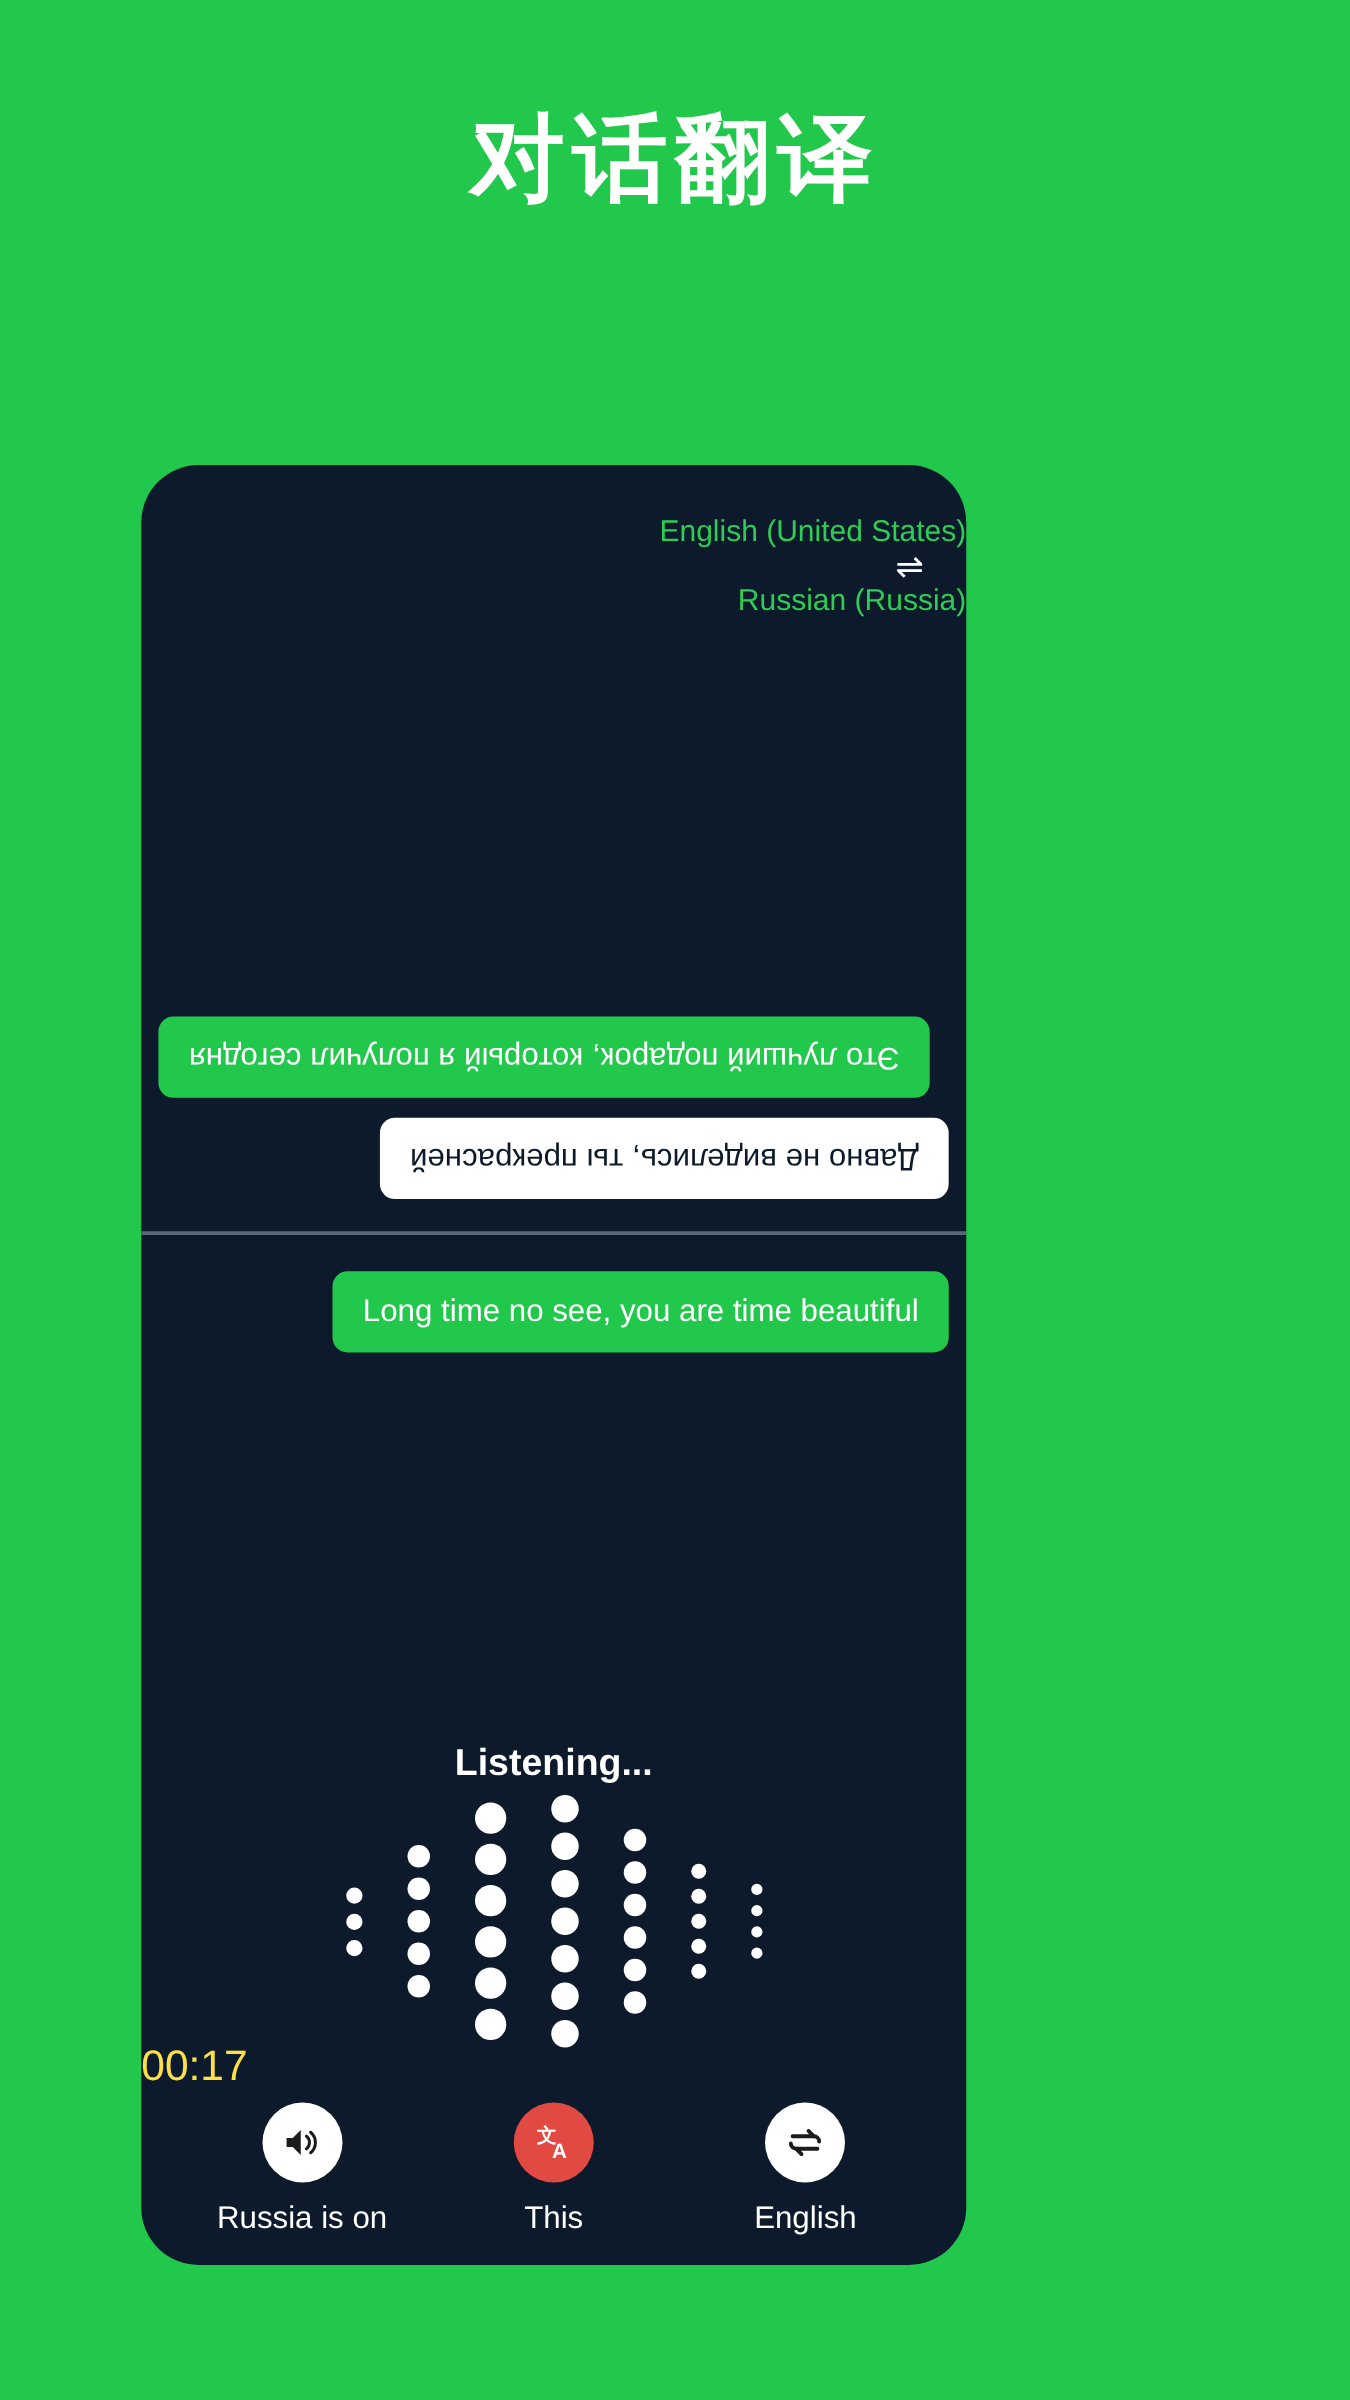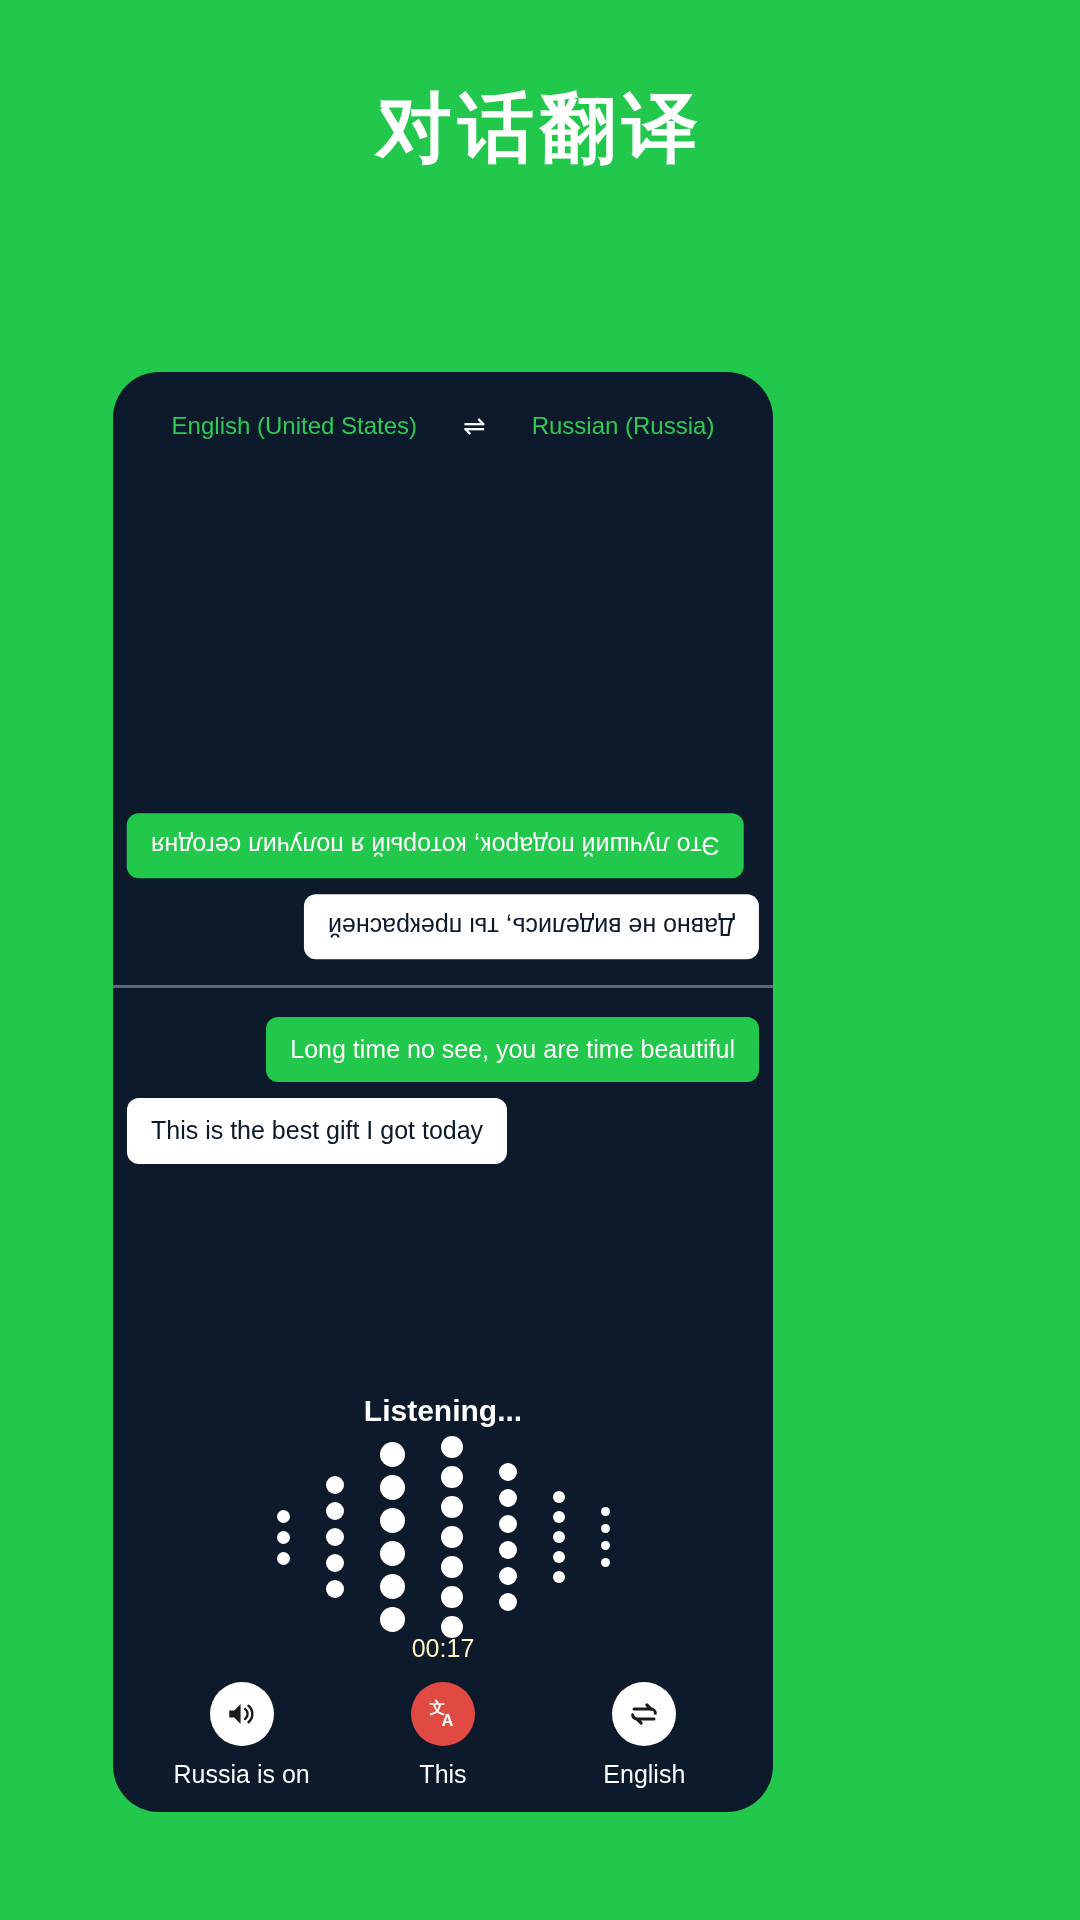--- a/index.html
+++ b/index.html
@@ -29,21 +29,22 @@
     width:660px; height:1440px;
     background:#0c1a2b;
     border-radius:46px;
     overflow:hidden;
   }
 
   
   .lang-bar {
     position:absolute; top:40px; left:0; width:660px;
     display:flex; align-items:flex-end; justify-content:center;
-    gap:12px;
+    gap:0px;
+    flex-direction:column;
   }
   .lang-chip {
     color:#2ecc55;
     font-size:24px;
     white-space:nowrap;
   }
   .lang-swap {
     color:#ffffff;
     font-size:27px;
     margin:0 34px;
@@ -98,21 +99,21 @@
   }
   .wave-col {
     display:flex; flex-direction:column; align-items:center;
     justify-content:center; gap:8px;
   }
   .wave-dot { background:#ffffff; border-radius:50%; }
 
   
   .timer {
     position:absolute; top:1262px; left:0; width:660px;
-    text-align:center; color:#fef9c3; font-size:25px;
+    color:#fde047; font-size:34px;
   }
 
   
   .controls {
     position:absolute; top:1310px; left:0; width:660px;
     display:flex; justify-content:space-around; align-items:flex-start;
     padding:0 28px;
   }
   .ctrl { display:flex; flex-direction:column; align-items:center; width:180px; }
   .ctrl-circle {
@@ -142,21 +143,20 @@
 
     <div class="msgs-top">
       <div class="bubble green flip align-left">Это лучший подарок, который я получил сегодня</div>
       <div class="bubble white flip align-right">Давно не виделись, ты прекрасней</div>
     </div>
 
     <div class="divider"></div>
 
     <div class="msgs-bottom">
       <div class="bubble green align-right">Long time no see, you are time beautiful</div>
-      <div class="bubble white align-left">This is the best gift I got today</div>
     </div>
 
     <div class="listening">Listening...</div>
 
     <div class="wave">
         <div class="wave-col">
           <div class="wave-dot" style="width: 13px; height: 13px;"></div>
           <div class="wave-dot" style="width: 13px; height: 13px;"></div>
           <div class="wave-dot" style="width: 13px; height: 13px;"></div>
         </div>

